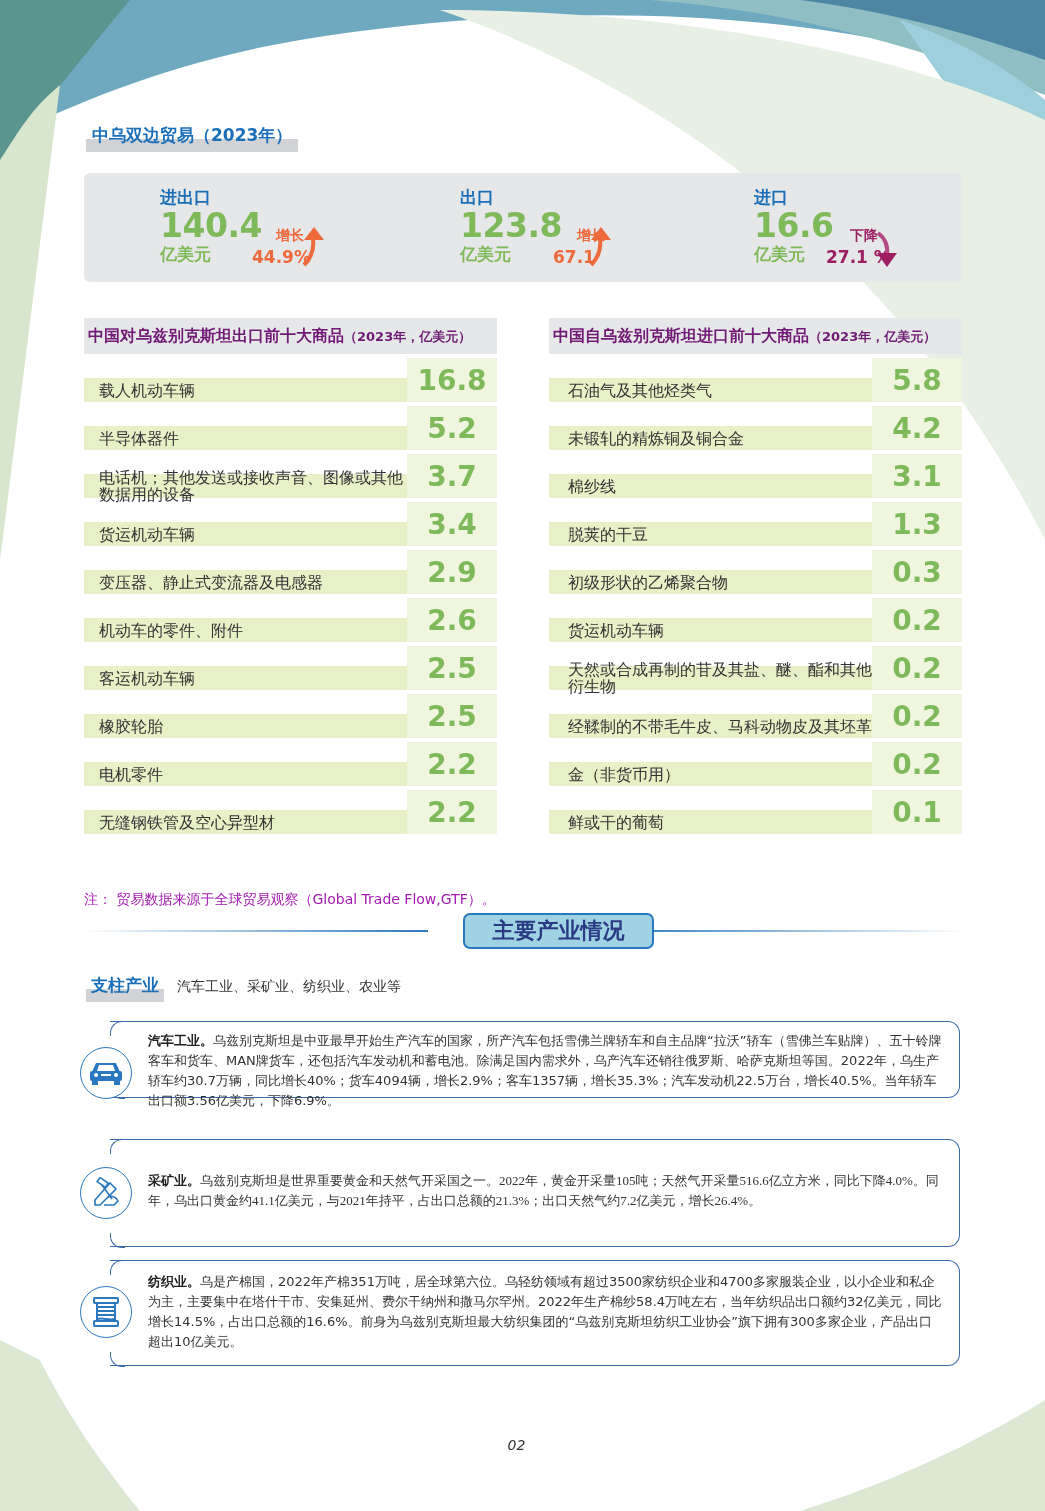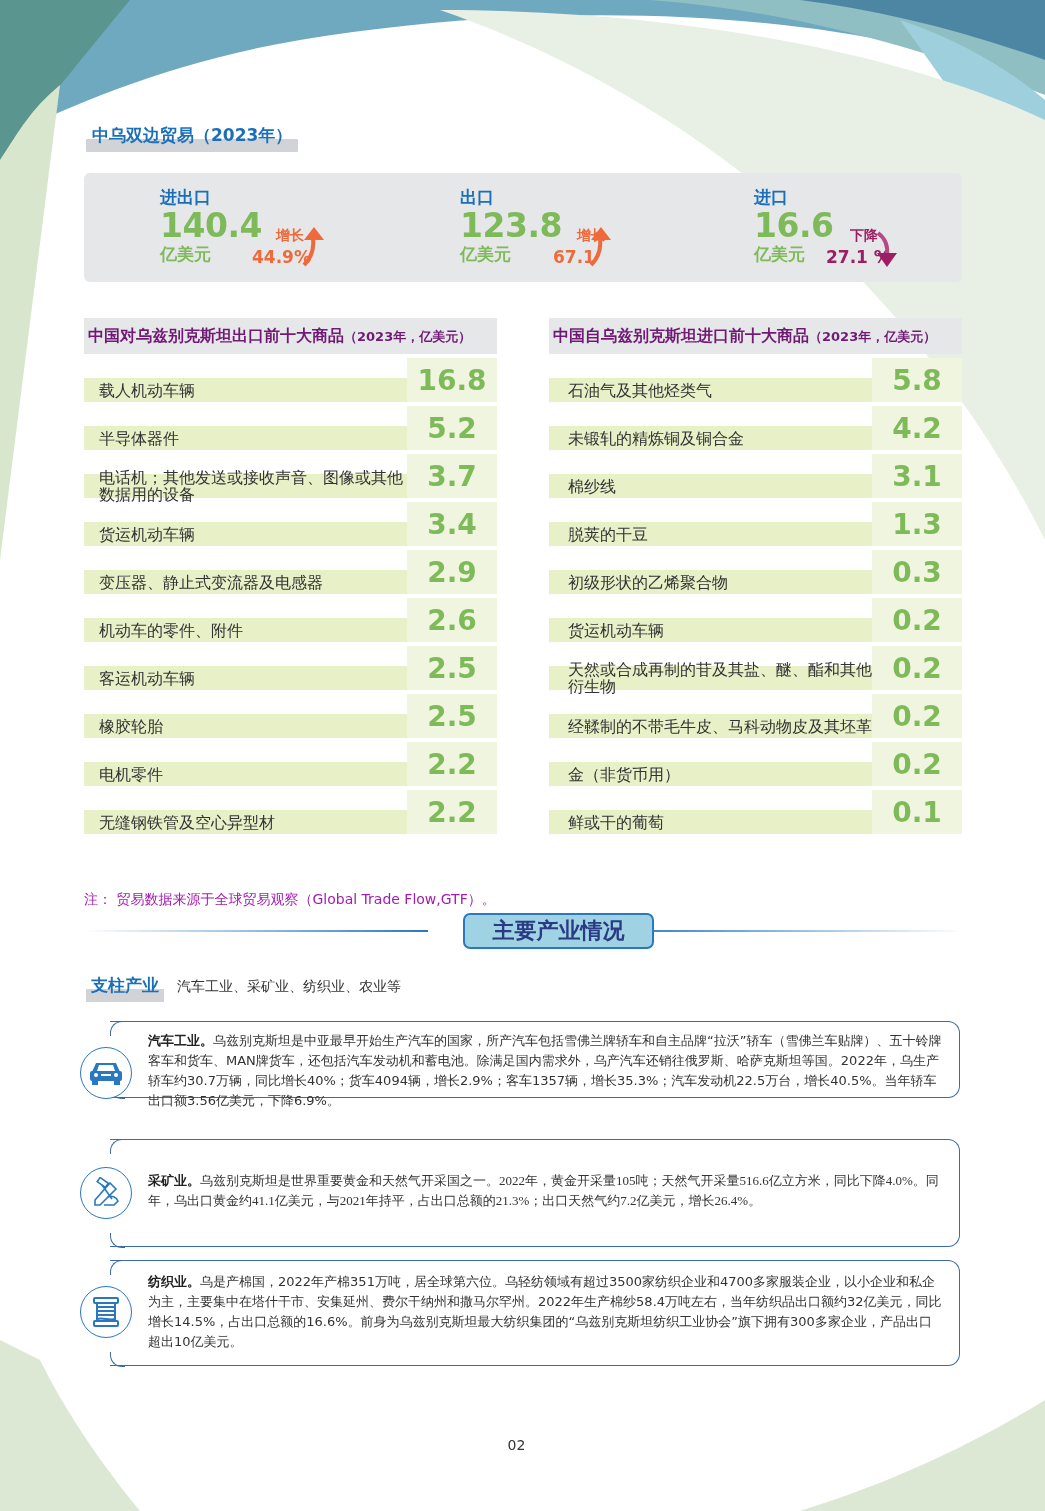--- a/index.html
+++ b/index.html
@@ -90,21 +90,21 @@
   .card .frame::after { bottom: -1.5px; border-bottom: 1.5px solid #3a6aa8; border-radius: 0 0 0 12px; }
   .card .icon-circle {
     position: absolute; left: -30px; width: 50px; height: 50px; border: 1.5px solid #2a78bf;
     border-radius: 50%; background: #fff; display: flex; align-items: center; justify-content: center;
   }
   .card .text {
     position: absolute; left: 38px; right: 18px; font-size: 13px; line-height: 20px; color: #333;
   }
   .card .text b { font-weight: bold; color: #222; }
 
-  .page-num { position: absolute; left: 0; right: 12px; top: 1437px; text-align: center; font-size: 14px; color: #333; }
+  .page-num { position: absolute; left: 0; right: 12px; top: 1437px; text-align: center; font-size: 14px; color: #333; font-style: italic; }
 </style>
 </head>
 <body>
 
 <svg class="bg" width="1045" height="1511" viewBox="0 0 1045 1511">
   <path d="M0 0 H1045 V90 C900 20 600 -10 300 40 C180 60 80 100 0 140 Z" fill="#6fa9c0"></path>
   <path d="M0 0 H130 C80 60 50 100 30 120 L0 200 Z" fill="#5a968f"></path>
   <path d="M650 0 H1045 V95 C900 40 780 10 650 0 Z" fill="#8fbfc2"></path>
   <path d="M800 0 H1045 V60 C960 30 880 10 800 0 Z" fill="#4d86a3"></path>
   <path d="M900 20 C960 40 1010 70 1045 100 V230 C1000 160 950 90 900 20 Z" fill="#9ecfdc"></path>

